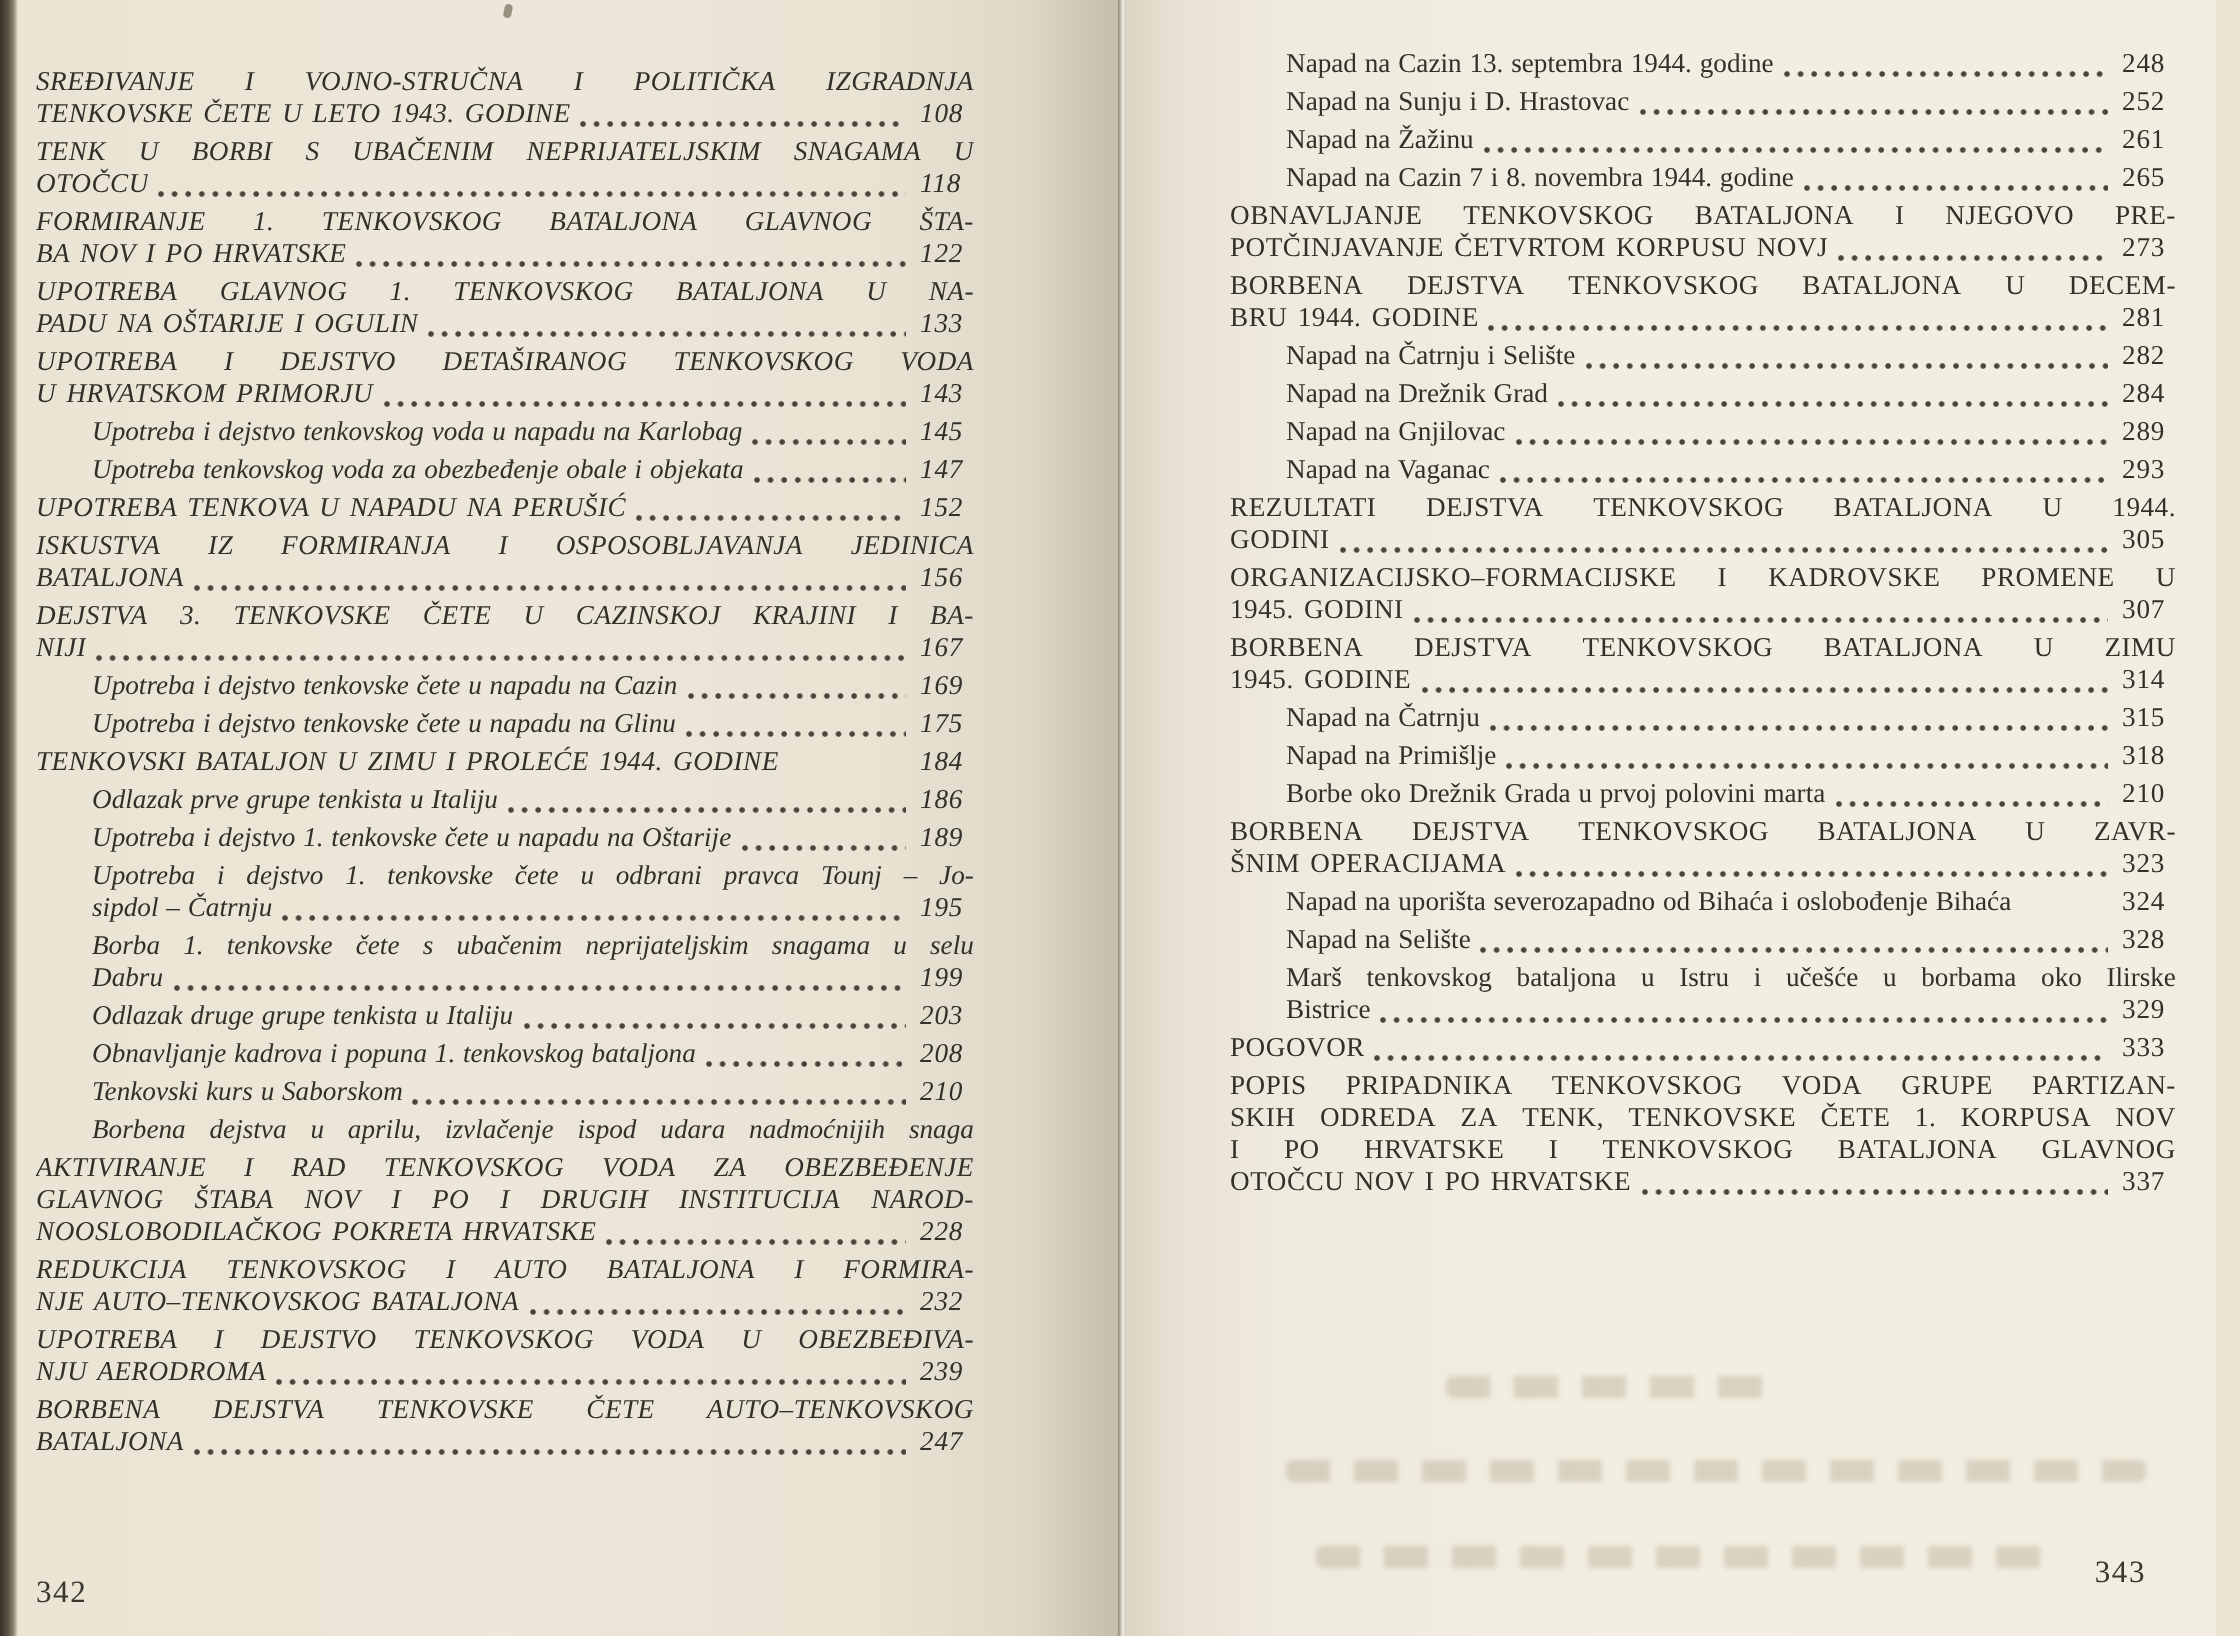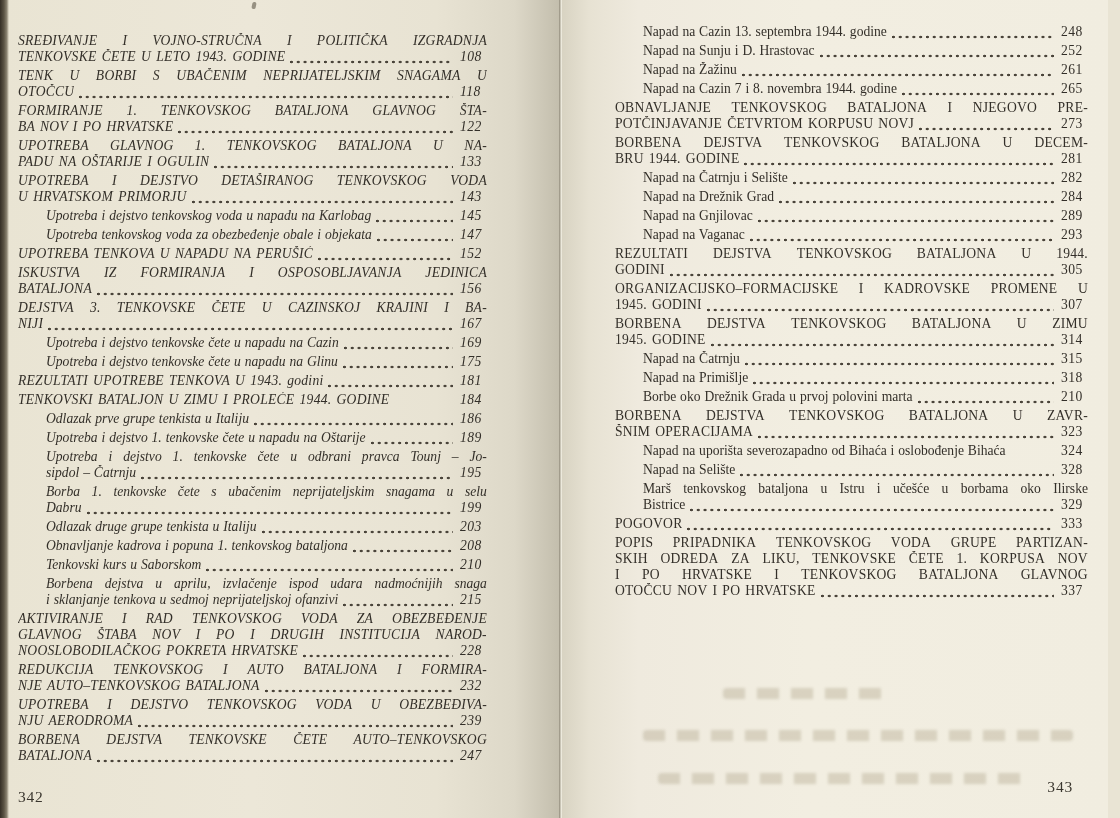--- a/index.html
+++ b/index.html
@@ -205,27 +205,20 @@
         </div>
         <div class="entry l1">
           <div class="lastline">
             <span class="txt">Upotreba i dejstvo tenkovske čete u napadu na Glinu</span>
             <span class="leader"></span>
             <span class="num">175</span>
           </div>
         </div>
         <div class="entry l0">
           <div class="lastline">
-            <span class="txt">REZULTATI UPOTREBE TENKOVA U 1943. godini</span>
-            <span class="leader"></span>
-            <span class="num">181</span>
-          </div>
-        </div>
-        <div class="entry l0">
-          <div class="lastline">
             <span class="txt">TENKOVSKI BATALJON U ZIMU I PROLEĆE 1944. GODINE</span>
             <span class="leader nodots"></span>
             <span class="num">184</span>
           </div>
         </div>
         <div class="entry l1">
           <div class="lastline">
             <span class="txt">Odlazak prve grupe tenkista u Italiju</span>
             <span class="leader"></span>
             <span class="num">186</span>
@@ -304,25 +297,20 @@
             <span>Borbena</span>
             <span>dejstva</span>
             <span>u</span>
             <span>aprilu,</span>
             <span>izvlačenje</span>
             <span>ispod</span>
             <span>udara</span>
             <span>nadmoćnijih</span>
             <span>snaga</span>
           </div>
-          <div class="lastline">
-            <span class="txt">i sklanjanje tenkova u sedmoj neprijateljskoj ofanzivi</span>
-            <span class="leader"></span>
-            <span class="num">215</span>
-          </div>
         </div>
         <div class="entry l0">
           <div class="cont">
             <span>AKTIVIRANJE</span>
             <span>I</span>
             <span>RAD</span>
             <span>TENKOVSKOG</span>
             <span>VODA</span>
             <span>ZA</span>
             <span>OBEZBEĐENJE</span>
@@ -611,21 +599,21 @@
             <span>PRIPADNIKA</span>
             <span>TENKOVSKOG</span>
             <span>VODA</span>
             <span>GRUPE</span>
             <span>PARTIZAN-</span>
           </div>
           <div class="cont">
             <span>SKIH</span>
             <span>ODREDA</span>
             <span>ZA</span>
-            <span>LIKU,</span>
+            <span>TENK,</span>
             <span>TENKOVSKE</span>
             <span>ČETE</span>
             <span>1.</span>
             <span>KORPUSA</span>
             <span>NOV</span>
           </div>
           <div class="cont">
             <span>I</span>
             <span>PO</span>
             <span>HRVATSKE</span>

